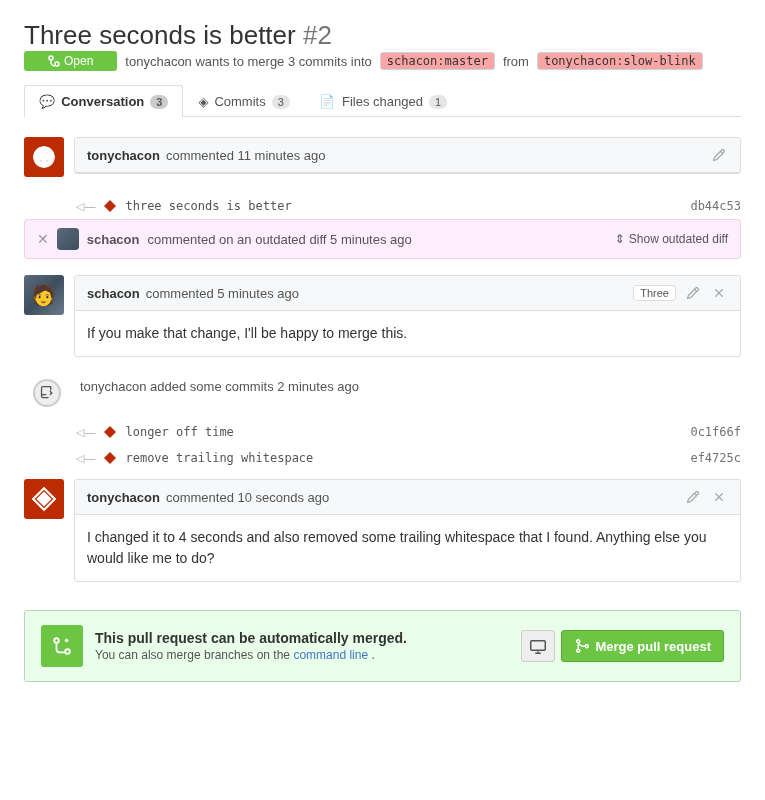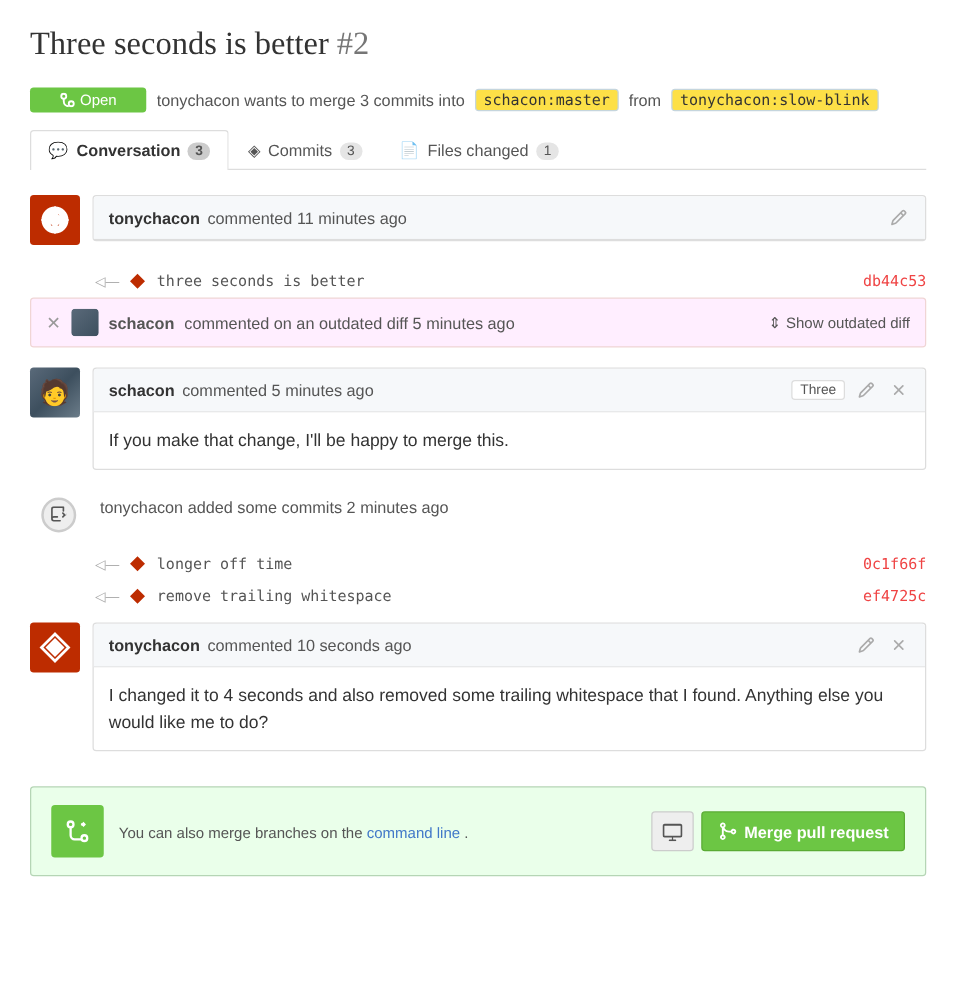--- a/index.html
+++ b/index.html
@@ -11,22 +11,21 @@
       width: 765px;
       min-height: 800px;
       padding: 20px 24px;
     }
 
     
     .page-title {
       font-size: 26px;
       font-weight: 300;
       color: #333;
-      margin-bottom: 20px;
-      font-family: Liberation Serif, serif;
+      margin-bottom: 0;
     }
     .page-title .pr-number {
       color: #767676;
       font-weight: 300;
     }
 
     
     .status-bar {
       display: flex;
       align-items: center;
@@ -41,21 +40,21 @@
       font-size: 12px;
       font-weight: 400;
       padding: 3px 24px;
       border-radius: 3px;
       display: inline-flex;
       align-items: center;
       gap: 4px;
     }
     .badge-open svg { width: 12px; height: 12px; }
     .branch-tag {
-      background: #fde047;
+      background: #fca5a5;
       border: 1px solid #c5d5dd;
       border-radius: 3px;
       padding: 1px 6px;
       font-family: monospace;
       font-size: 12px;
       color: #333;
     }
 
     
     .tabs {
@@ -202,21 +201,21 @@
     }
     .commit-diamond {
       width: 14px;
       height: 14px;
       flex-shrink: 0;
     }
     .commit-hash {
       margin-left: auto;
       font-family: monospace;
       font-size: 12px;
-      color: #ef4444;
+      color: #737373;
     }
     .commit-msg {
       font-family: monospace;
       font-size: 12px;
       color: #555;
     }
 
     
     .outdated-row {
       display: flex;
@@ -517,20 +516,21 @@
     <div class="merge-icon-box">
       <svg viewBox="0 0 24 24" fill="white">
         <circle cx="6" cy="6" r="2.5" fill="none" stroke="white" stroke-width="2"></circle>
         <circle cx="18" cy="18" r="2.5" fill="none" stroke="white" stroke-width="2"></circle>
         <path d="M6 8.5v7A3.5 3.5 0 0 0 9.5 19H15.5" stroke="white" stroke-width="2" fill="none"></path>
         <path d="M15 6h3" stroke="white" stroke-width="2"></path>
         <path d="M16.5 4.5L18 6l-1.5 1.5" stroke="white" stroke-width="2" fill="none"></path>
       </svg>
     </div>
     <div class="merge-text">
+      <strong>This pull request can be automatically merged.</strong>
       <p>
         <span>You can also merge branches on the</span>
         <a class="comment-link" href="#">
           <span>command line</span>
         </a>.
       </p>
     </div>
     <div class="merge-buttons">
       <button class="btn-local" title="Merge locally">
         <svg width="16" height="16" viewBox="0 0 16 16" fill="#555">

